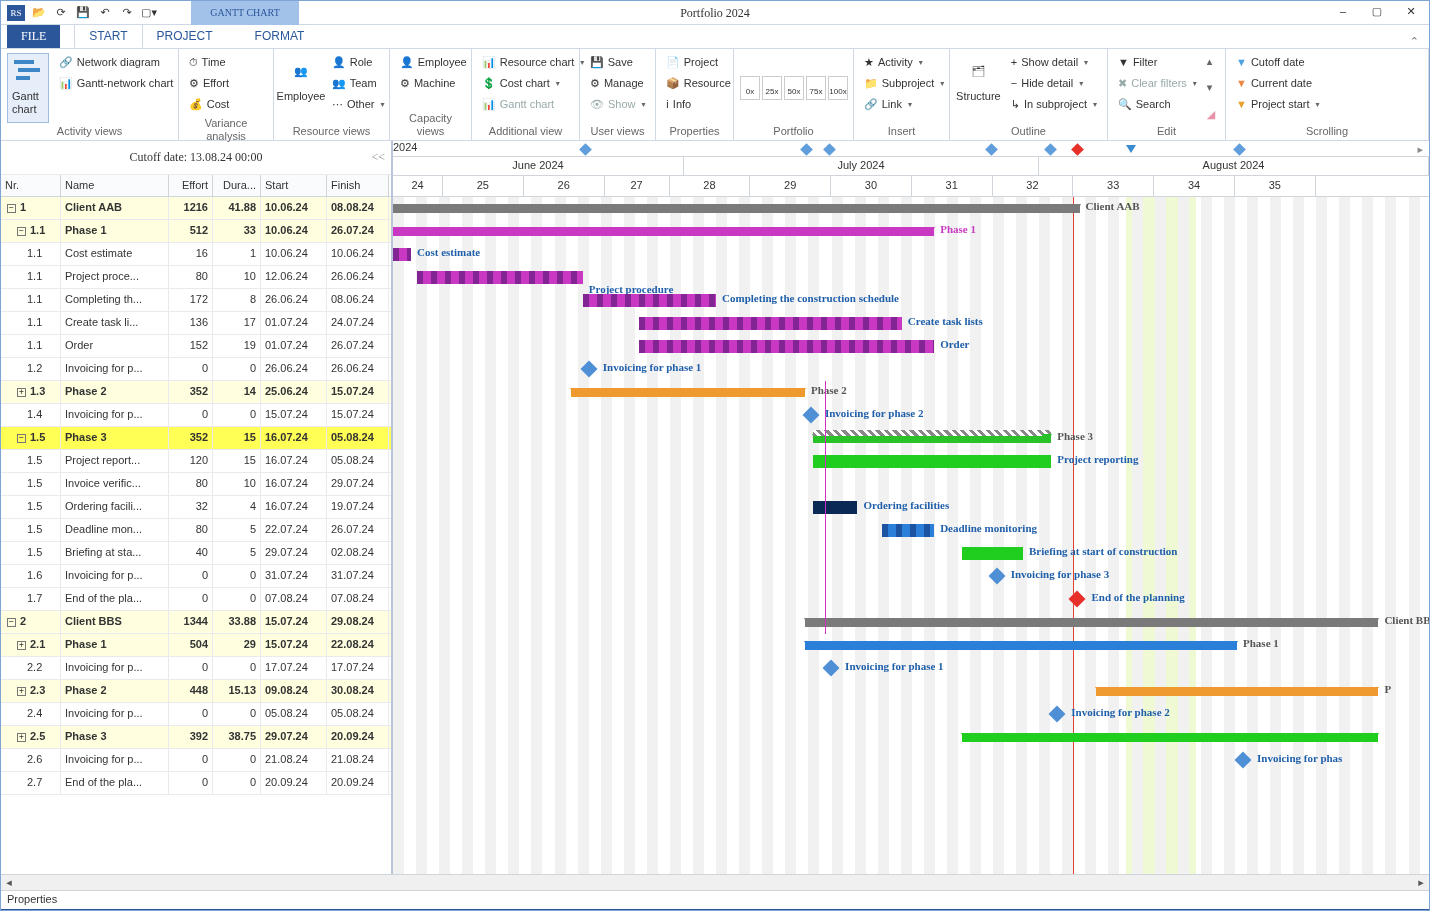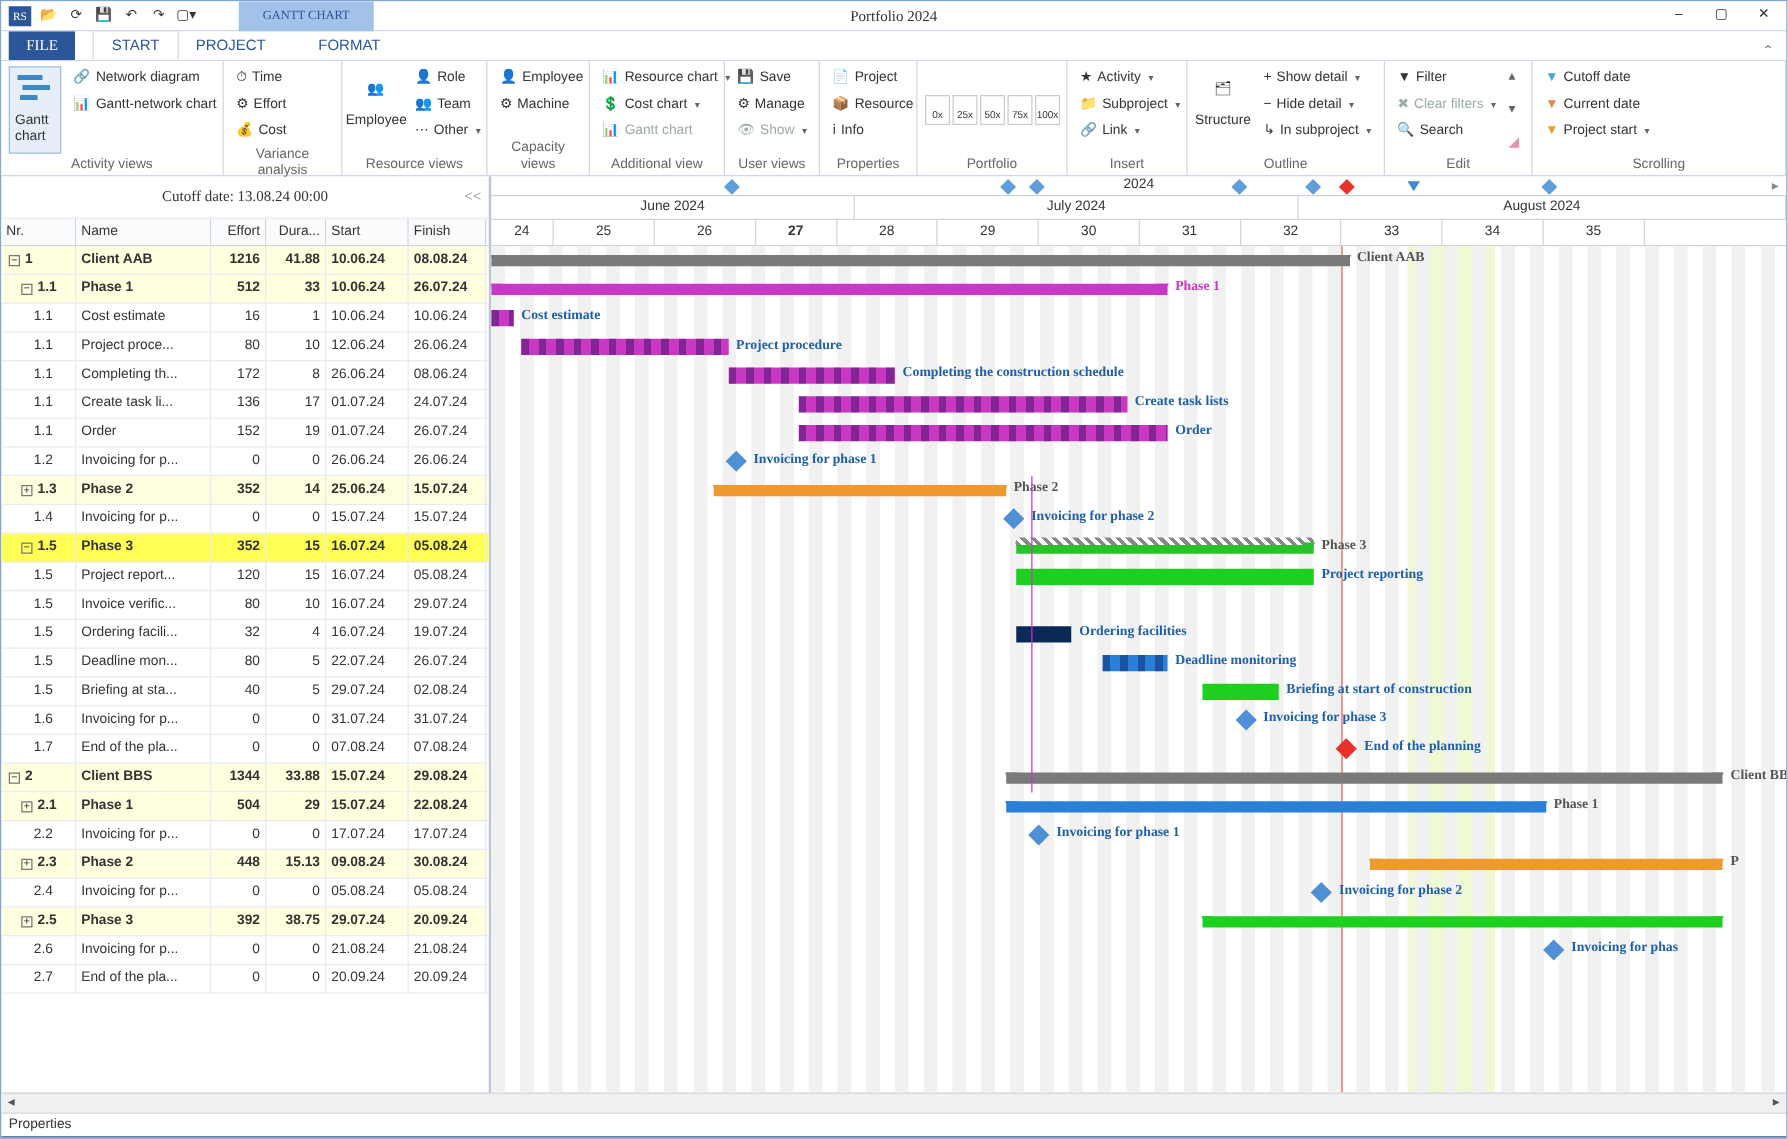--- a/index.html
+++ b/index.html
@@ -57,21 +57,21 @@
   .c-name{width:108px;}
   .c-ef{width:44px;justify-content:flex-end;}
   .c-du{width:48px;justify-content:flex-end;}
   .c-st{width:66px;}
   .c-fi{width:62px;}
   .expander{width:9px;height:9px;border:1px solid #777;display:inline-flex;align-items:center;justify-content:center;font:8px/8px monospace;margin-right:2px;}
 
   
   .right{flex:1;position:relative;overflow:hidden;}
   .timehead{height:56px;display:flex;flex-direction:column;font-size:11px;}
-  .timehead .r1{height:16px;text-align:center;border-bottom:1px solid var(--grid-dark);position:relative;}
+  .timehead .r1{height:16px;text-align:left;border-bottom:1px solid var(--grid-dark);position:relative;}
   .timehead .r2{height:19px;display:flex;border-bottom:1px solid var(--grid-dark);}
   .timehead .r3{height:21px;display:flex;border-bottom:1px solid var(--grid-dark);}
   .timehead .r2>div,.timehead .r3>div{border-right:1px solid var(--grid-dark);display:flex;align-items:center;justify-content:center;}
   .r1 .caret{position:absolute;right:6px;top:2px;color:#888;}
   .diamond{position:absolute;width:9px;height:9px;transform:rotate(45deg);}
   .dm-blue{background:#5f9ddb;}
   .dm-red{background:#e8302a;}
   .dm-down{width:0;height:0;border-left:5px solid transparent;border-right:5px solid transparent;border-top:8px solid #3a8bcf;position:absolute;}
   .gbody{position:absolute;left:0;right:0;top:56px;bottom:0;}
   .gcol-bg{position:absolute;top:0;bottom:0;width:var(--barcol-w);}
@@ -608,21 +608,21 @@
       </div>
       <div class="r2">
         <div style="width:291px;">June 2024</div>
         <div style="width:355px;">July 2024</div>
         <div style="flex:1;">August 2024</div>
       </div>
       <div class="r3" id="weeks">
           <div style="width: 50px;">24</div>
           <div style="width: 80.77px;">25</div>
           <div style="width: 80.77px;">26</div>
-          <div style="width: 65px; font-weight: bold;">27</div>
+          <div style="width: 65px;">27</div>
           <div style="width: 80.77px;">28</div>
           <div style="width: 80.77px;">29</div>
           <div style="width: 80.77px;">30</div>
           <div style="width: 80.77px;">31</div>
           <div style="width: 80.77px;">32</div>
           <div style="width: 80.77px;">33</div>
           <div style="width: 80.77px;">34</div>
           <div style="width: 80.77px;">35</div>
         </div>
     </div>
@@ -682,21 +682,21 @@
         <div class="grow" style="top: 23px;">
           <div class="sumbar" style="left: 0px; width: 541.159px; background: rgb(200, 56, 194); color: rgb(200, 56, 194);"></div>
           <div class="lbl" style="color: rgb(200, 56, 194); top: 3px; left: 547.159px;">Phase 1</div>
         </div>
         <div class="grow" style="top: 46px;">
           <div class="bar segbar" style="left: 0px; width: 18px; background: rgb(200, 56, 194); color: rgb(200, 56, 194);"></div>
           <div class="lbl" style="color: rgb(31, 95, 170); top: 3px; left: 24px;">Cost estimate</div>
         </div>
         <div class="grow" style="top: 69px;">
           <div class="bar segbar" style="left: 24.231px; width: 165.578px; background: rgb(200, 56, 194); color: rgb(200, 56, 194);"></div>
-          <div class="lbl" style="color: rgb(31, 95, 170); top: 4px; left: 195.809px;">Project procedure</div>
+          <div class="lbl" style="color: rgb(31, 95, 170); top: 17px; left: 195.809px;">Project procedure</div>
         </div>
         <div class="grow" style="top: 92px;">
           <div class="bar segbar" style="left: 189.809px; width: 133.27px; background: rgb(200, 56, 194); color: rgb(200, 56, 194);"></div>
           <div class="lbl" style="color: rgb(31, 95, 170); top: 3px; left: 329.08px;">Completing the construction schedule</div>
         </div>
         <div class="grow" style="top: 115px;">
           <div class="bar segbar" style="left: 246.348px; width: 262.502px; background: rgb(200, 56, 194); color: rgb(200, 56, 194);"></div>
           <div class="lbl" style="color: rgb(31, 95, 170); top: 3px; left: 514.851px;">Create task lists</div>
         </div>
         <div class="grow" style="top: 138px;">

